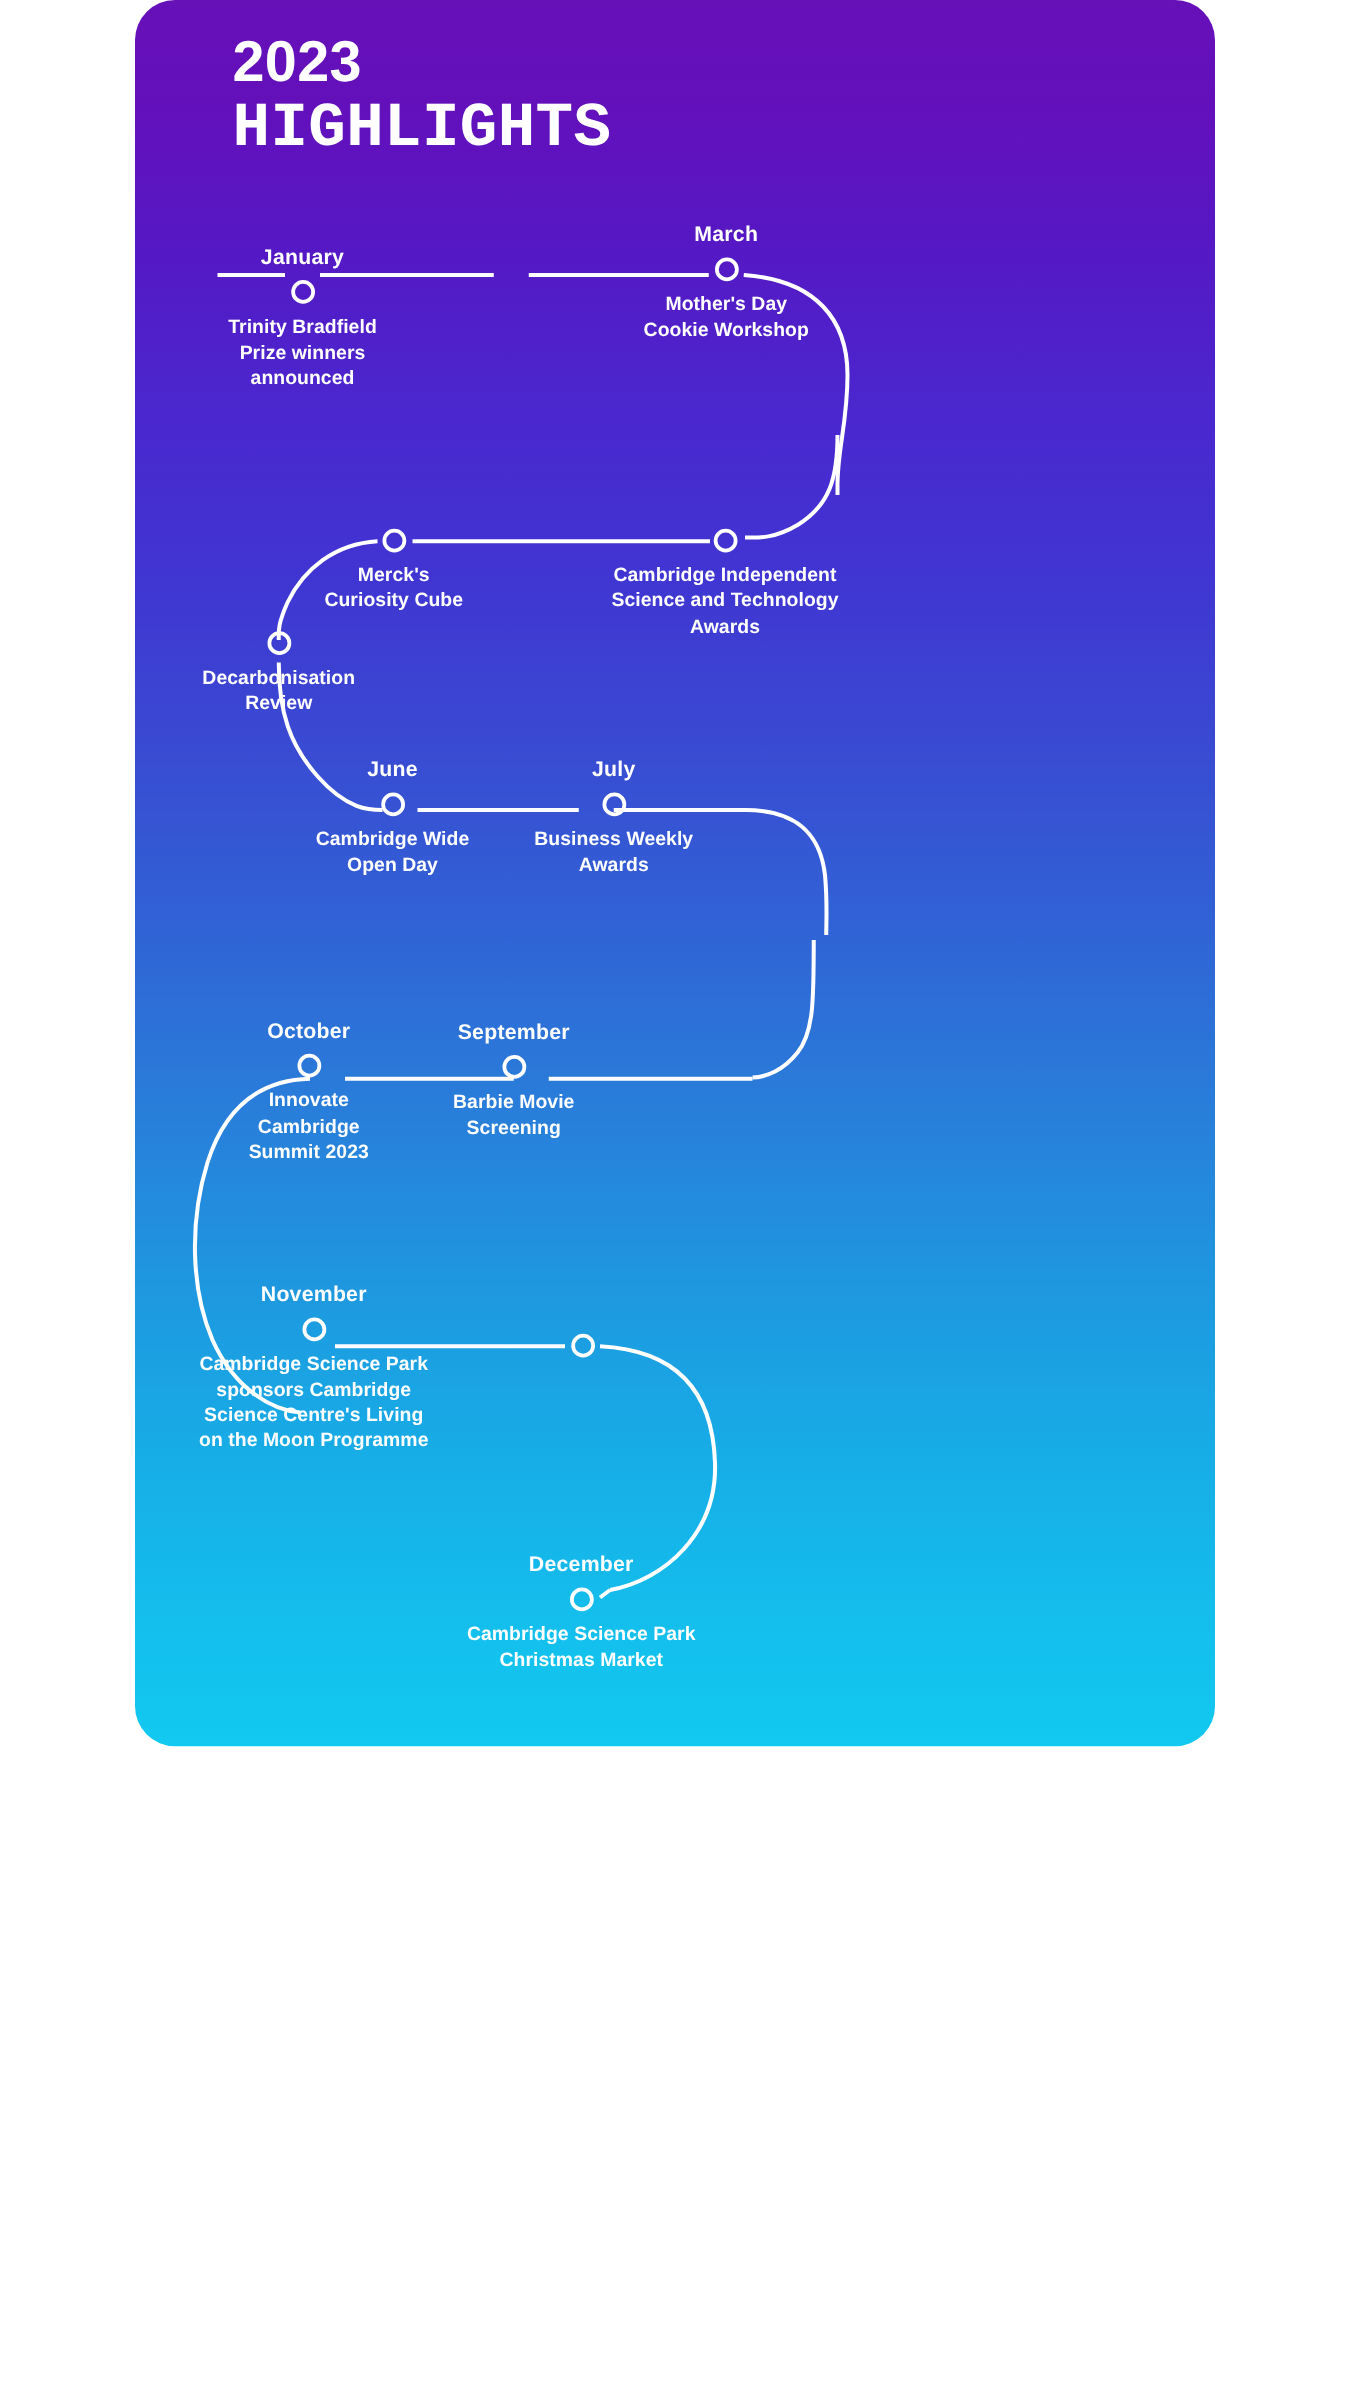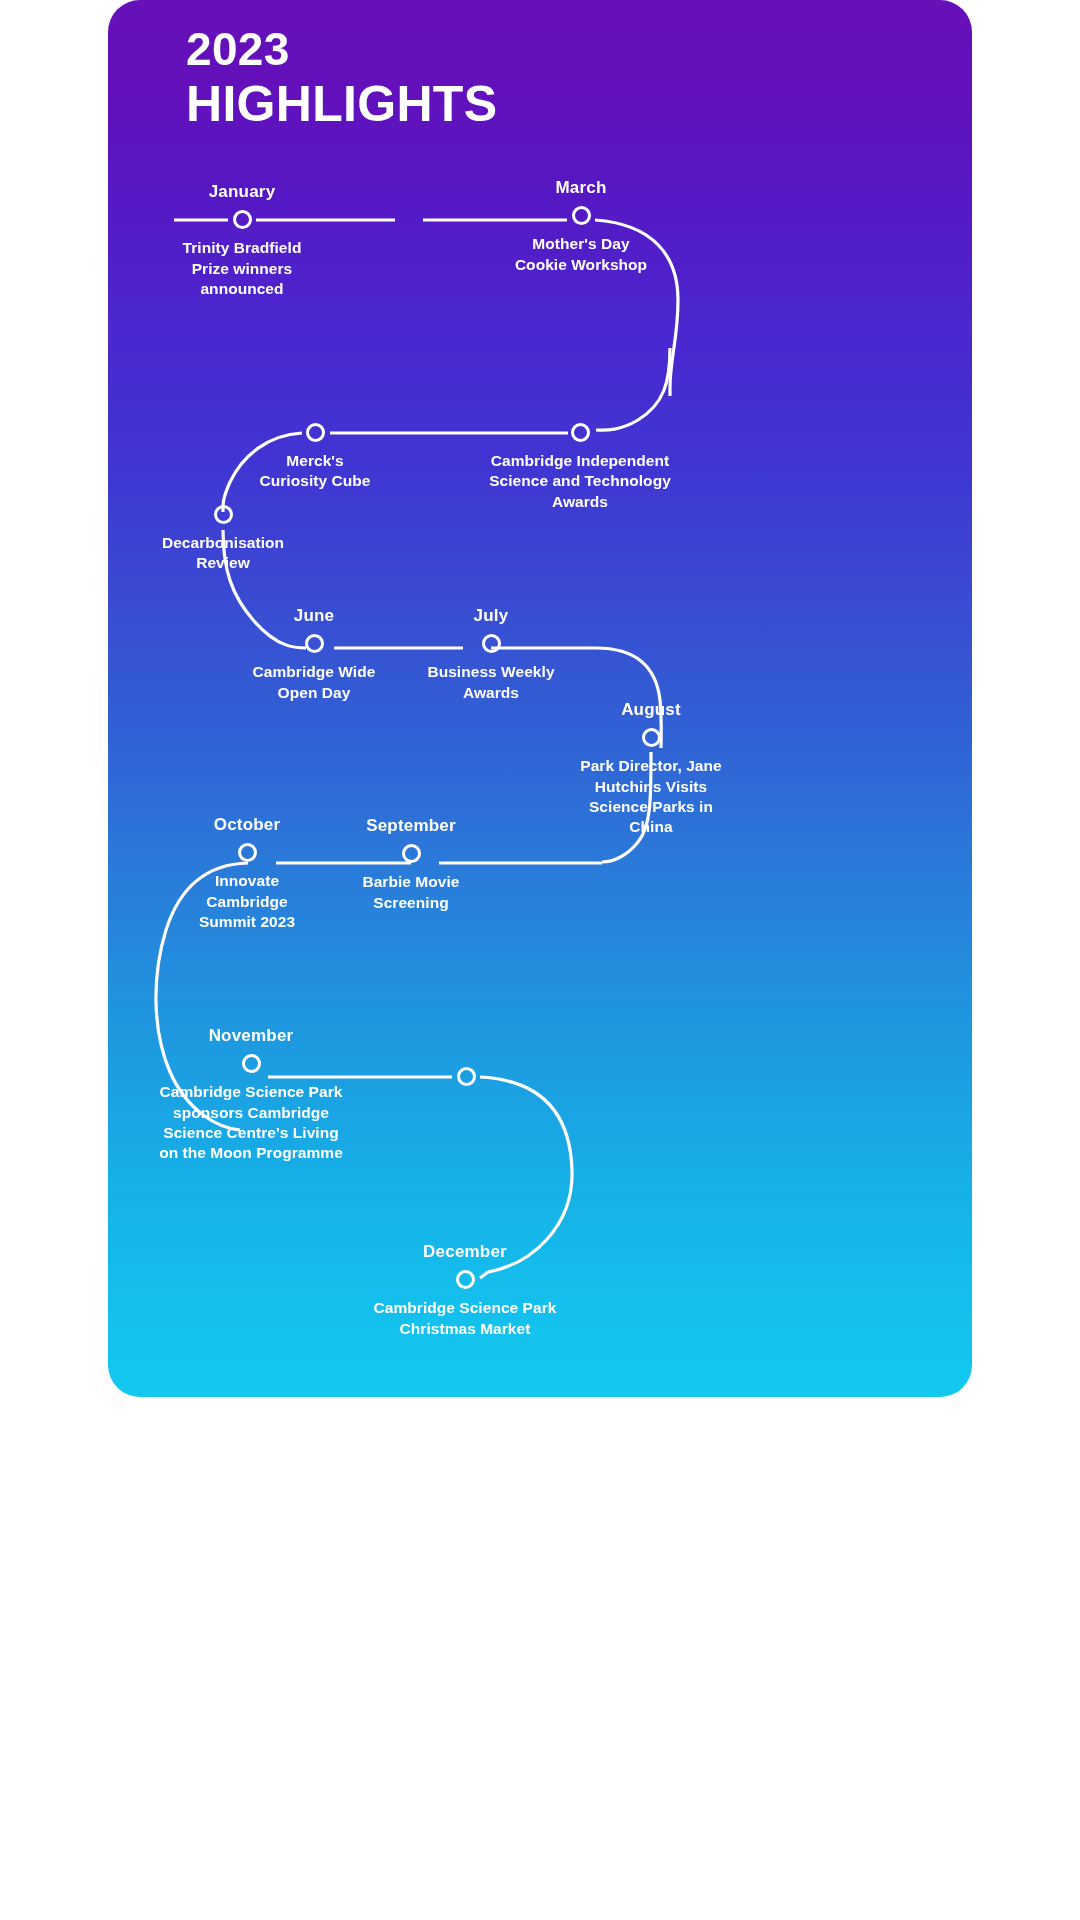--- a/index.html
+++ b/index.html
@@ -46,21 +46,21 @@
     width: 600px;
   }
   .head-line {
     color: #ffffff;
     font-weight: 700;
     letter-spacing: 0.3px;
     line-height: 1.12;
     white-space: pre;
   }
   .head-year { font-size: 46px; }
-  .head-word { font-size: 50px; }
+  .head-word { font-size: 50px; font-family: Liberation Mono, monospace; }
 
   
   #connectors {
     position: absolute;
     left: 0;
     top: 0;
     width: 864px;
     height: 1397px;
     pointer-events: none;
   }
@@ -145,21 +145,21 @@
     <line x1="303" y1="863" x2="168" y2="863"></line>
 
     <path d="M 140 863 C 100 864 72 886 58 930 C 44 975 44 1030 62 1072 C 80 1112 110 1128 132 1130"></path>
 
     <line x1="160" y1="1077" x2="344" y2="1077"></line>
 
     <path d="M 372 1077 C 430 1080 462 1110 464 1170 C 466 1226 424 1264 380 1272"></path>
     <line x1="380" y1="1272" x2="372" y2="1278"></line>
   </svg>
 
-  <div class="node" style="left:134px; top:182px; width:180px;">
+  <div class="node" style="left:134px; top:196px; width:180px;">
     <div class="node-month">January</div>
     <div class="node-dot"></div>
     <div class="node-desc">Trinity Bradfield
 Prize winners
 announced</div>
   </div>
 
 
   <div class="node" style="left:473px; top:178px; width:190px;">
     <div class="node-month">March</div>
@@ -198,28 +198,20 @@
 Open Day</div>
   </div>
 
   <div class="node" style="left:383px; top:606px; width:190px;">
     <div class="node-month">July</div>
     <div class="node-dot"></div>
     <div class="node-desc">Business Weekly
 Awards</div>
   </div>
 
-  <div class="node" style="left:543px; top:700px; width:200px;">
-    <div class="node-month">August</div>
-    <div class="node-dot"></div>
-    <div class="node-desc">Park Director, Jane
-Hutchins Visits
-Science Parks in
-China</div>
-  </div>
 
   <div class="node" style="left:303px; top:816px; width:190px;">
     <div class="node-month">September</div>
     <div class="node-dot"></div>
     <div class="node-desc">Barbie Movie
 Screening</div>
   </div>
 
   <div class="node" style="left:139px; top:815px; width:180px;">
     <div class="node-month">October</div>

